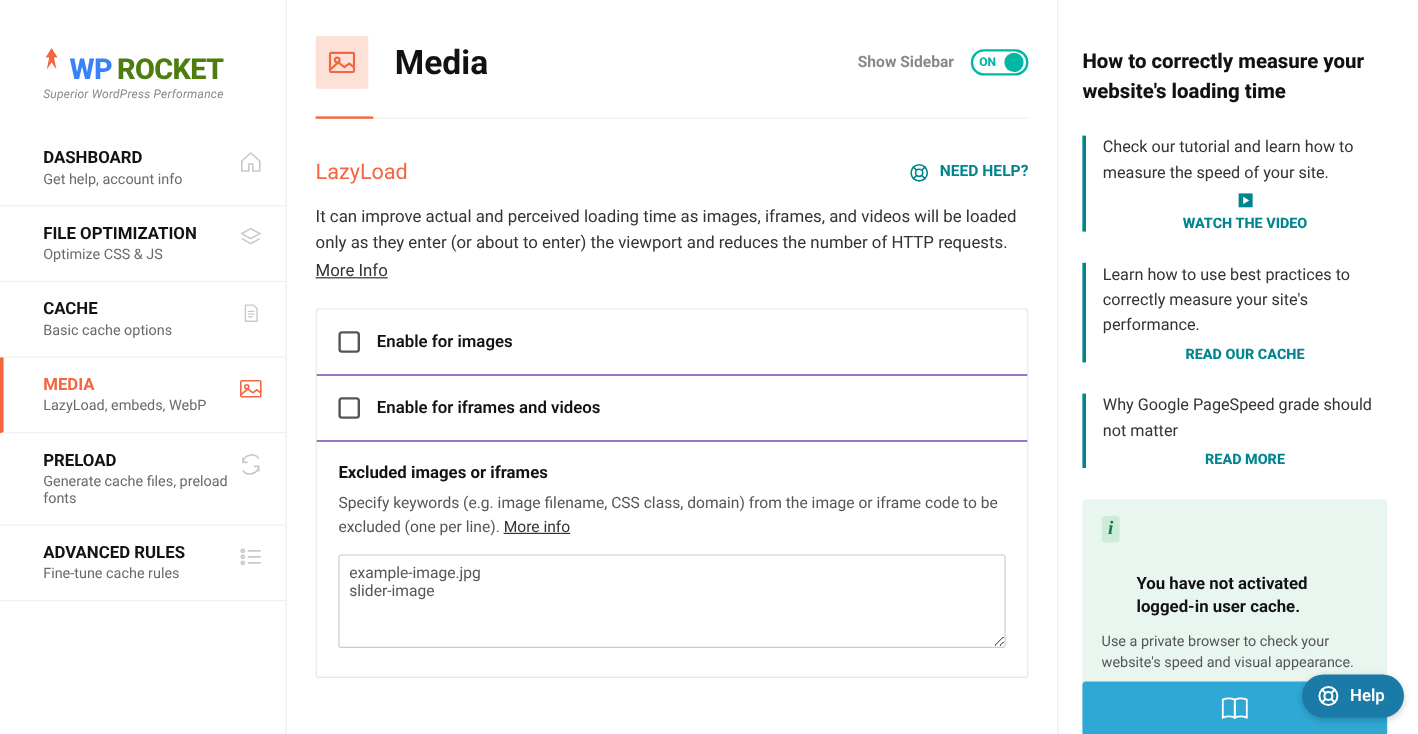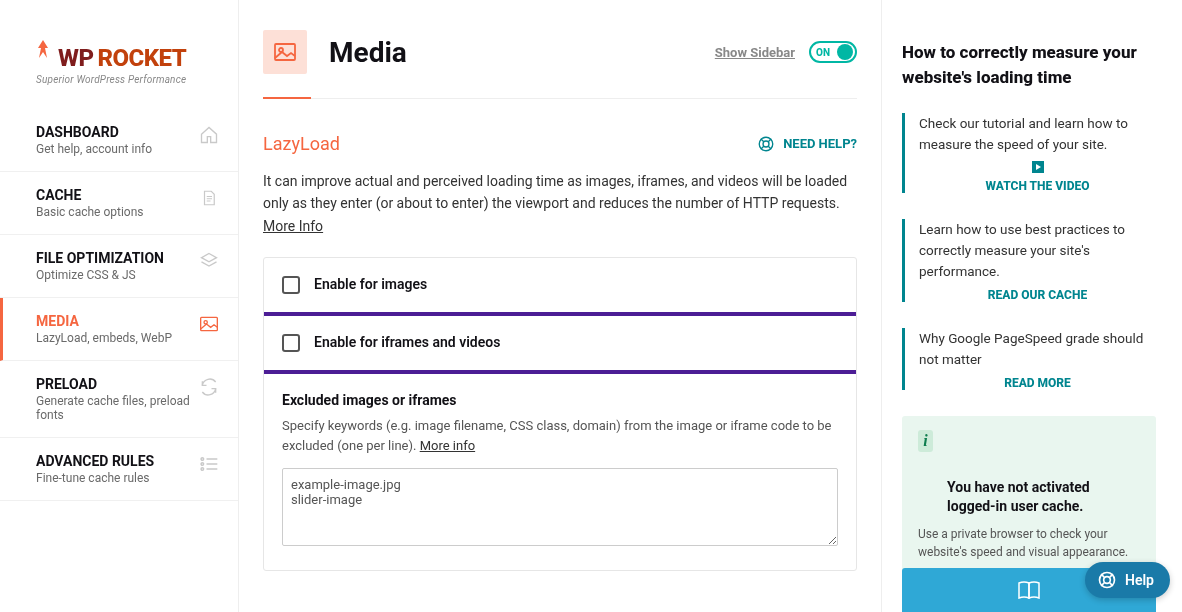--- a/index.html
+++ b/index.html
@@ -2,52 +2,52 @@
 <html><head>
 <meta charset="utf-8">
 <style>
 * { box-sizing: border-box; margin: 0; padding: 0; }
 body { font-family: -apple-system, BlinkMacSystemFont, "Segoe UI", Roboto, Arial, sans-serif; background: #fff; color: #121116; width: 1182px; height: 612px; overflow: hidden; }
 .layout { display: flex; height: 612px; }
 .sidebar { width: 238px; background: #fff; }
 .logo-block { padding: 40px 36px 24px 36px; }
 .logo { display: flex; align-items: baseline; gap: 8px; }
 .logo-txt { font-size: 24px; font-weight: 800; letter-spacing: -0.5px; }
-.logo-wp { color: #7f1d1d; margin-top: 32px; }
-.logo-rocket { color: #c2410c; }
+.logo-wp { color: #3b82f6; margin-top: 32px; }
+.logo-rocket { color: #4d7c0f; }
 .logo-sub { font-size: 10px; color: #888; margin-top: 2px; letter-spacing: 0.2px; font-style: italic; }
 .nav { }
 .nav-item { display:flex; align-items:flex-start; justify-content:space-between; padding: 15px 18px 15px 36px; border-bottom: 1px solid #f0f0f0; cursor:pointer; position:relative; }
 .nav-item.active { border-left: 3px solid #f56640; padding-left:33px; }
 .nav-item.active .nav-title { color: #f56640; }
 .nav-text { flex: 1; }
 .nav-title { font-size: 14px; font-weight: 700; color: #121116; }
 .nav-sub { font-size: 12px; color: #6a6a6a; margin-top:2px; }
 .nav-icon { width: 22px; height: 22px; color: #c9c9c9; display:flex; align-items:center; justify-content:center; }
 .nav-item.active .nav-icon { color: #f56640; }
 .main { flex: 1; background:#fff; border-left:1px solid #eee; border-right:1px solid #eee; max-width: 644px; padding: 0; overflow:hidden; }
 .main-inner { padding: 30px 24px 0 24px; }
 .main-header { display:flex; align-items:center; justify-content:space-between; padding-bottom: 24px; border-bottom: 1px solid #eee; position:relative; }
 .main-header::after { content:""; position:absolute; bottom:-1px; left:0; width:48px; height:2px; background:#f56640; }
 .title-wrap { display:flex; align-items:center; gap:22px; }
 .title-icon { width:44px; height:44px; background:#fde0d7; display:flex; align-items:center; justify-content:center; color:#f56640; border-radius:2px; }
 .page-title { font-size: 28px; font-weight: 700; }
 .sidebar-toggle { display:flex; align-items:center; gap:14px; }
-.toggle-label { font-size:13px; font-weight:700; color:#888;text-decoration:underline; }
+.toggle-label { font-size:13px; font-weight:700; color:#888; }
 .switch { width:48px; height:22px; border:2px solid #00b7a4; border-radius:12px; display:flex; align-items:center; justify-content:space-between; padding:0 2px; position:relative; cursor:pointer; }
 .switch-on { font-size:10px; font-weight:800; color:#00b7a4; padding-left:3px;text-align:center; }
 .switch-knob { width:16px; height:16px; border-radius:50%; background:#00b7a4; }
 .section { padding: 34px 0 10px 0; }
 .section-head { display:flex; justify-content:space-between; align-items:center; margin-bottom:16px; }
 .section-title { font-size:18px; font-weight:400; color:#f56640; }
 .help-link { display:flex; align-items:center; gap:8px; color:#00858f; font-size:13px; font-weight:700; cursor:pointer; }
 .section-desc { font-size:14px; color:#333; line-height:1.6; margin-bottom:20px; }
 .more-info { text-decoration:underline; cursor:pointer; color:#333; }
 .options-box { border:1px solid #e6e6e6; border-radius:3px; }
-.opt-row { display:flex; align-items:flex-start; gap:14px; padding: 18px 18px; border-bottom:4px solid #4c1d95; }
+.opt-row { display:flex; align-items:center; gap:14px; padding: 18px 18px; border-bottom:1px solid #4c1d95; }
 .chk { width:18px; height:18px; border:2px solid #555; border-radius:3px; cursor:pointer; }
 .opt-label { font-size:14px; font-weight:600; }
 .opt-block { padding: 18px 18px 20px 18px; }
 .opt-block-title { font-size:14px; font-weight:700; margin-bottom:8px; }
 .opt-block-desc { font-size:13px; color:#555; line-height:1.55; }
 .exclude-ta { width:100%; height:78px; border:1px solid #ccc; border-radius:2px; padding:8px; font-family:inherit; font-size:13px; color:#555; margin-top:12px; resize:both; }
 .right { width:300px; padding: 40px 26px 0 20px; position:relative; }
 .right-title { font-size:17px; font-weight:800; line-height:1.45; margin-bottom:24px; }
 .card { border-left:3px solid #00858f; padding: 0 0 0 14px; margin-bottom:26px; }
 .card-text { font-size:13.5px; color:#333; line-height:1.55; margin-bottom:6px; }
@@ -82,39 +82,39 @@
             <div class="nav-sub">Get help, account info</div>
           </div>
         <span class="nav-icon">
             <svg width="20" height="20" viewBox="0 0 24 24" fill="none" stroke="currentColor" stroke-width="1.6">
               <path d="M3 11 L12 3 L21 11 V21 H14 V14 H10 V21 H3 Z"></path>
             </svg>
           </span>
       </div>
       <div class="nav-item">
         <div class="nav-text">
+            <div class="nav-title">FILE OPTIMIZATION</div>
+            <div class="nav-sub">Optimize CSS &amp; JS</div>
+          </div>
+        <span class="nav-icon">
+            <svg width="20" height="20" viewBox="0 0 24 24" fill="none" stroke="currentColor" stroke-width="1.6">
+              <path d="M12 3 L21 8 L12 13 L3 8 Z"></path>
+              <path d="M3 13 L12 18 L21 13"></path>
+            </svg>
+          </span>
+      </div>
+      <div class="nav-item">
+        <div class="nav-text">
             <div class="nav-title">CACHE</div>
             <div class="nav-sub">Basic cache options</div>
           </div>
         <span class="nav-icon">
             <svg width="18" height="20" viewBox="0 0 24 24" fill="none" stroke="currentColor" stroke-width="1.6">
               <path d="M6 3 H15 L19 7 V21 H6 Z"></path>
               <path d="M9 10 H16 M9 13 H16 M9 16 H14"></path>
-            </svg>
-          </span>
-      </div>
-      <div class="nav-item">
-        <div class="nav-text">
-            <div class="nav-title">FILE OPTIMIZATION</div>
-            <div class="nav-sub">Optimize CSS &amp; JS</div>
-          </div>
-        <span class="nav-icon">
-            <svg width="20" height="20" viewBox="0 0 24 24" fill="none" stroke="currentColor" stroke-width="1.6">
-              <path d="M12 3 L21 8 L12 13 L3 8 Z"></path>
-              <path d="M3 13 L12 18 L21 13"></path>
             </svg>
           </span>
       </div>
       <div class="nav-item active">
         <div class="nav-text">
             <div class="nav-title">MEDIA</div>
             <div class="nav-sub">LazyLoad, embeds, WebP</div>
           </div>
         <span class="nav-icon">
             <svg width="20" height="18" viewBox="0 0 24 20" fill="none" stroke="currentColor" stroke-width="1.6">

